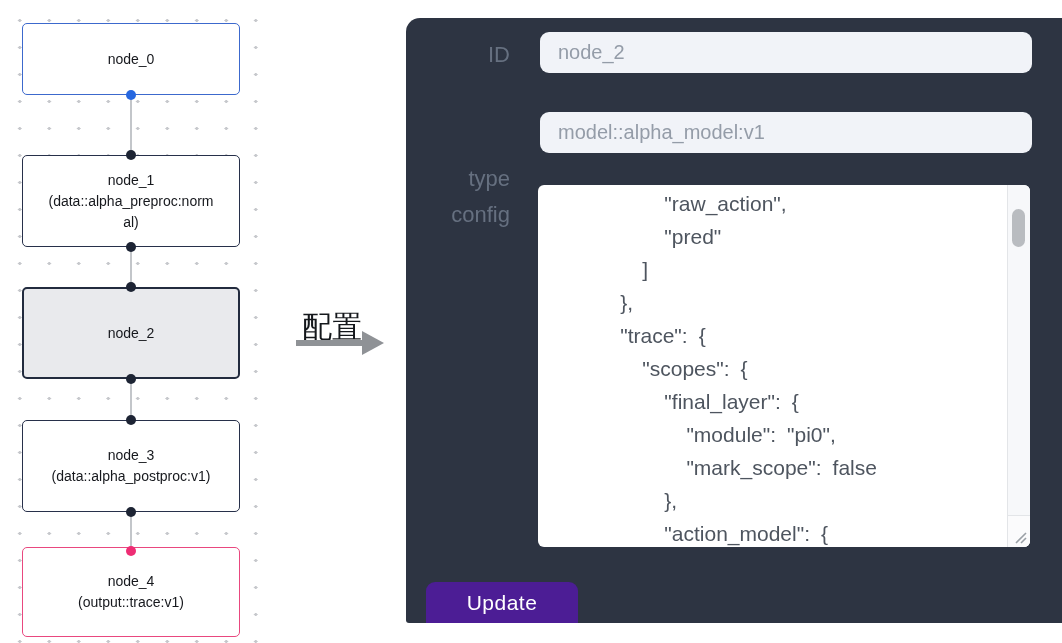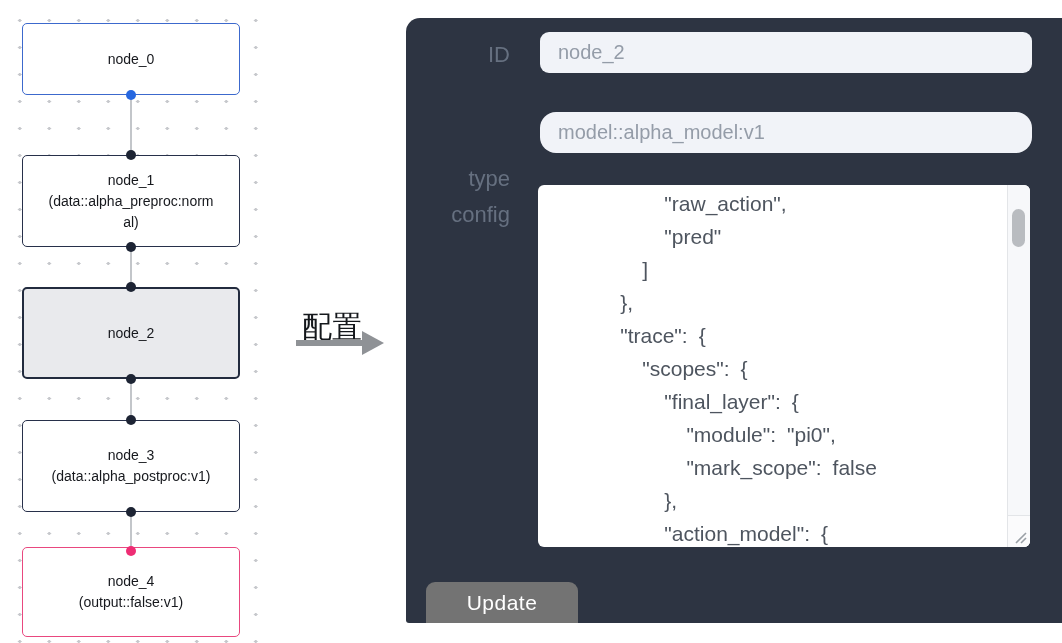--- a/index.html
+++ b/index.html
@@ -130,21 +130,21 @@
     background: #f1f3f8;
     border-radius: 9px;
     font-size: 20px;
     line-height: 41px;
     color: #949ca8;
     padding-left: 18px;
     white-space: nowrap;
     overflow: hidden;
   }
   #field-id   { top: 14px; }
-  #field-type { top: 94px; border-radius: 16px; }
+  #field-type { top: 94px; }
 
   #config-textarea {
     position: absolute;
     left: 132px;
     top: 167px;
     width: 492px;
     height: 362px;
     background: #ffffff;
     border-radius: 6px;
     overflow: hidden;
@@ -184,21 +184,21 @@
     border-top: 1px solid #e3e5e8;
   }
   #resize-grip { position: absolute; right: 2px; bottom: 2px; }
 
   #update-button {
     position: absolute;
     left: 20px;
     bottom: 0;
     width: 152px;
     height: 41px;
-    background: #737373;
+    background: #4c1d95;
     border: none;
     border-radius: 9px 9px 0 0;
     color: #ffffff;
     font-family: inherit;
     font-size: 21px;
     font-weight: 500;
     letter-spacing: 0.5px;
     cursor: pointer;
   }
 </style>
@@ -222,21 +222,21 @@
     </div>
     <div class="node" id="node-2">
       <span>node_2</span>
     </div>
     <div class="node" id="node-3">
       <span>node_3</span>
       <span>(data::alpha_postproc:v1)</span>
     </div>
     <div class="node" id="node-4">
       <span>node_4</span>
-      <span>(output::false:v1)</span>
+      <span>(output::trace:v1)</span>
     </div>
 
     <div class="port blue" style="top:90px"></div>
     <div class="port" style="top:150px"></div>
     <div class="port" style="top:242px"></div>
     <div class="port" style="top:282px"></div>
     <div class="port" style="top:374px"></div>
     <div class="port" style="top:415px"></div>
     <div class="port" style="top:507px"></div>
     <div class="port pink" style="top:546px"></div>

